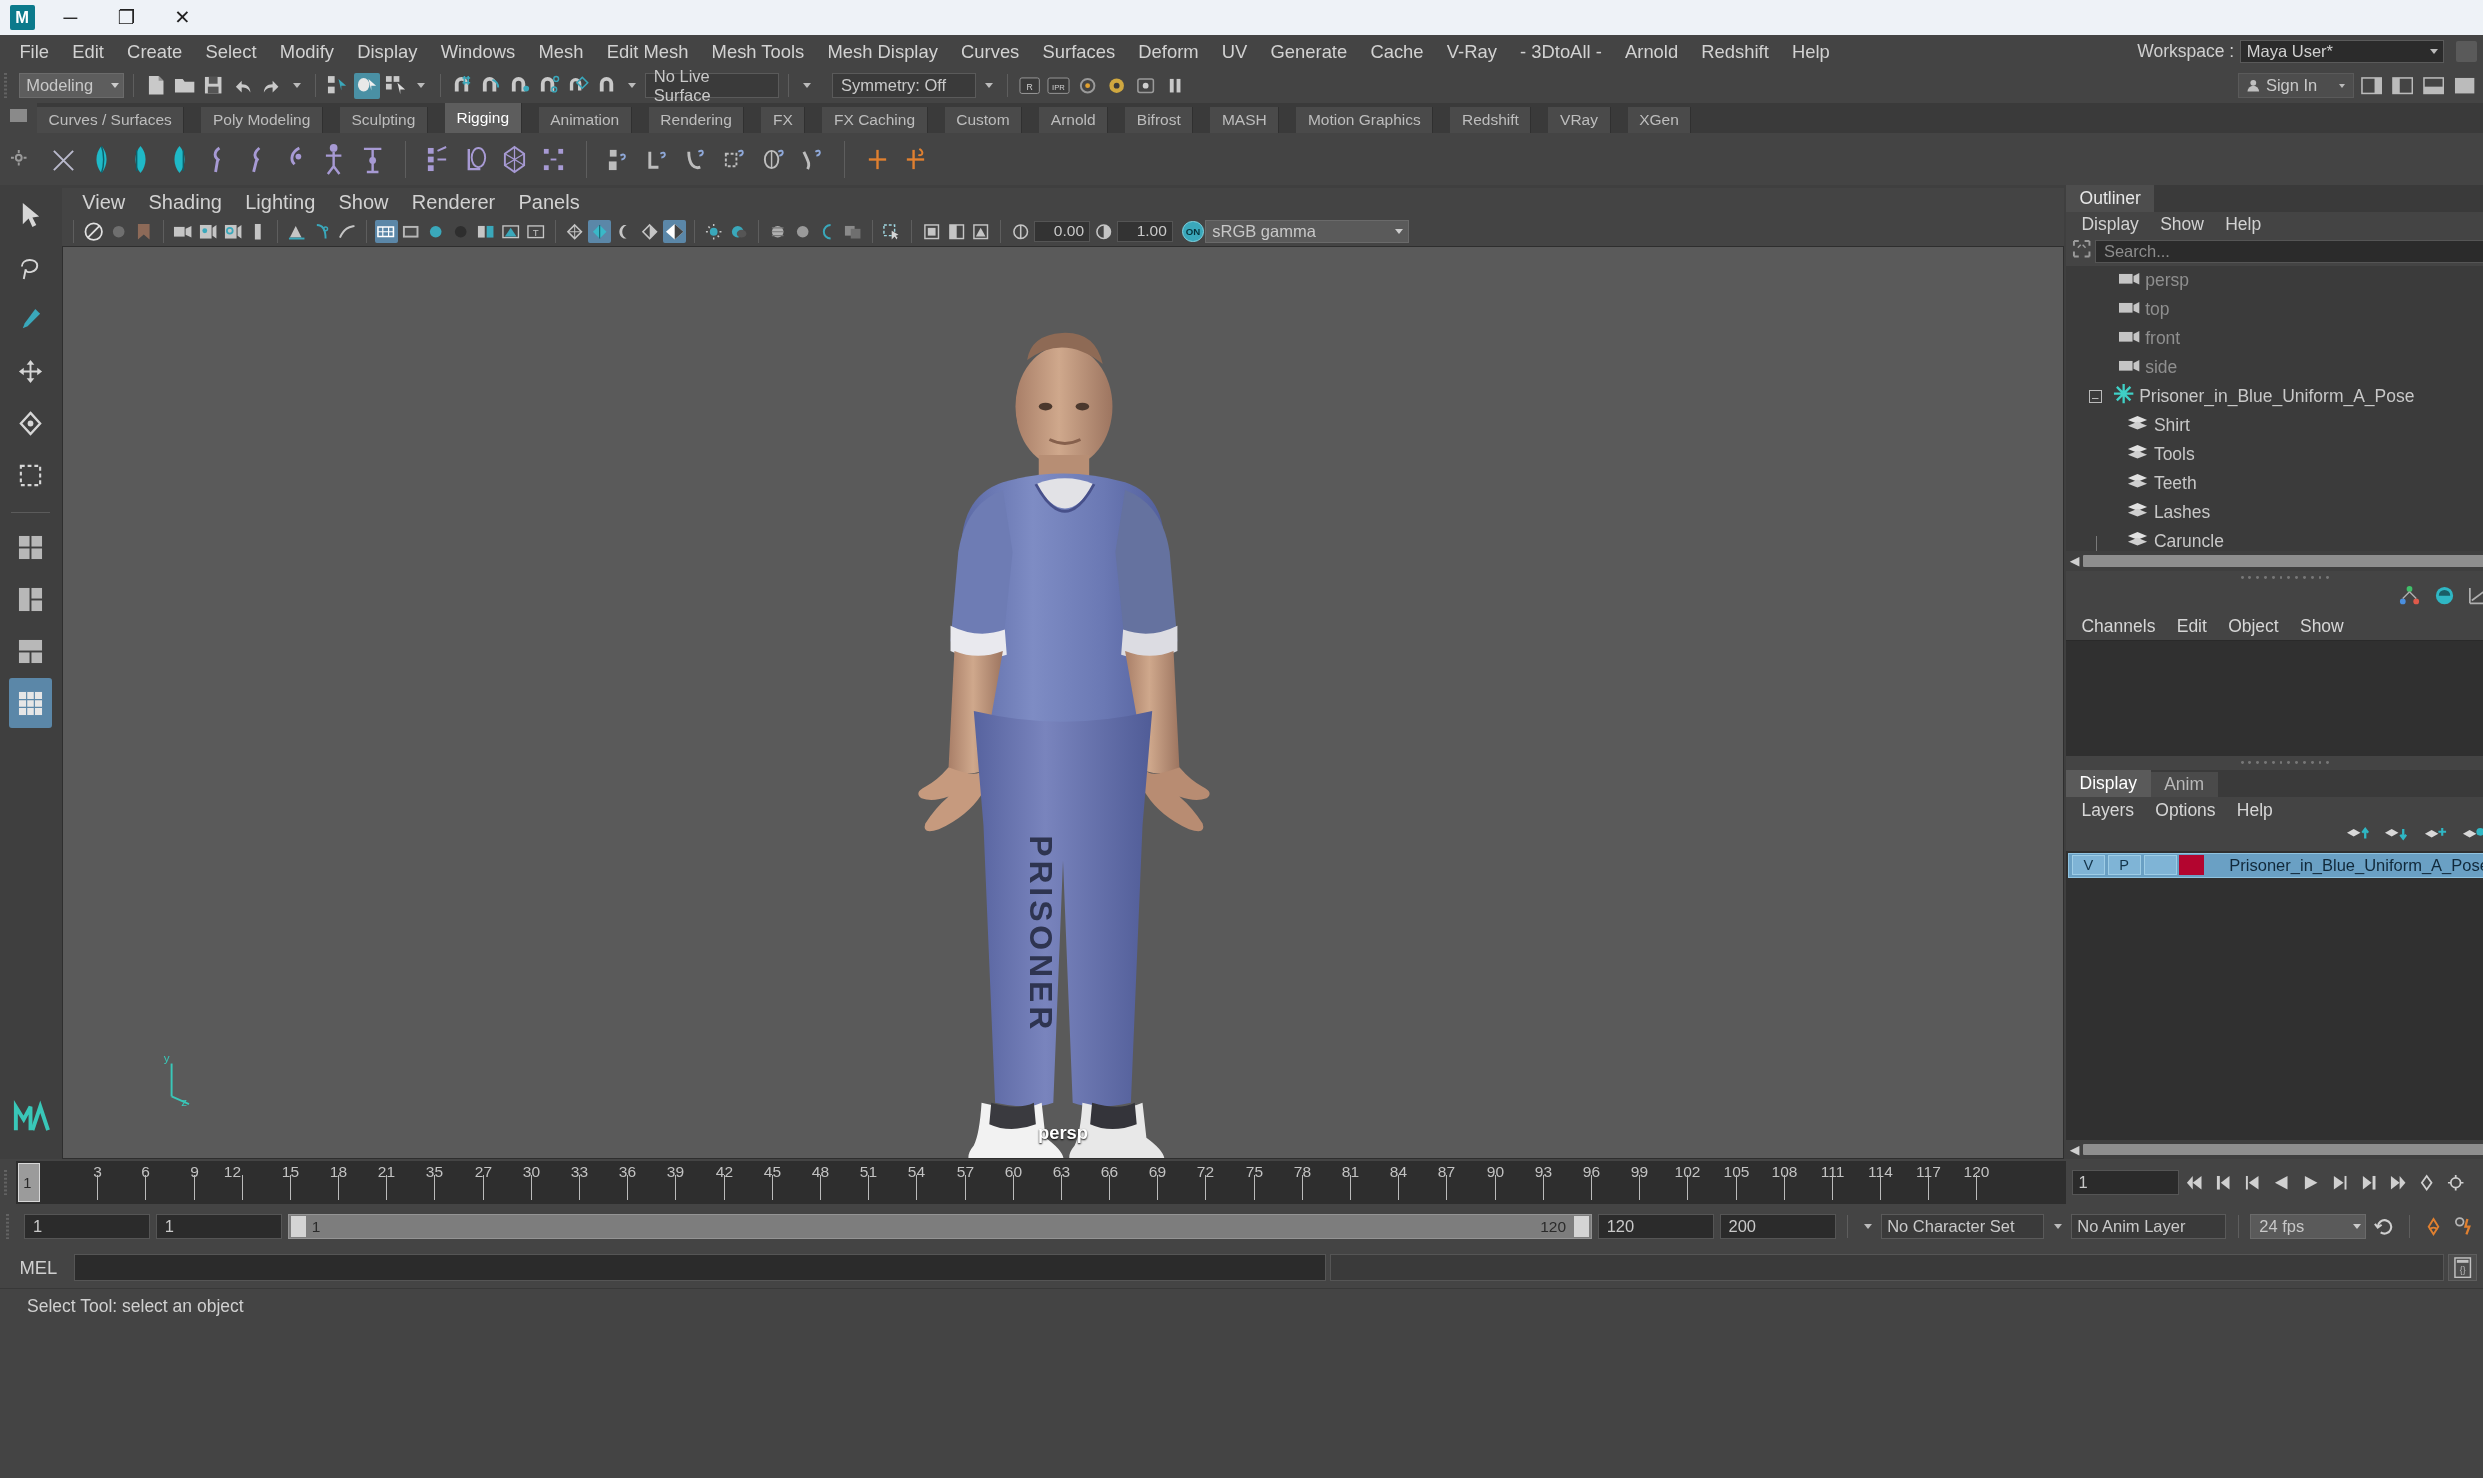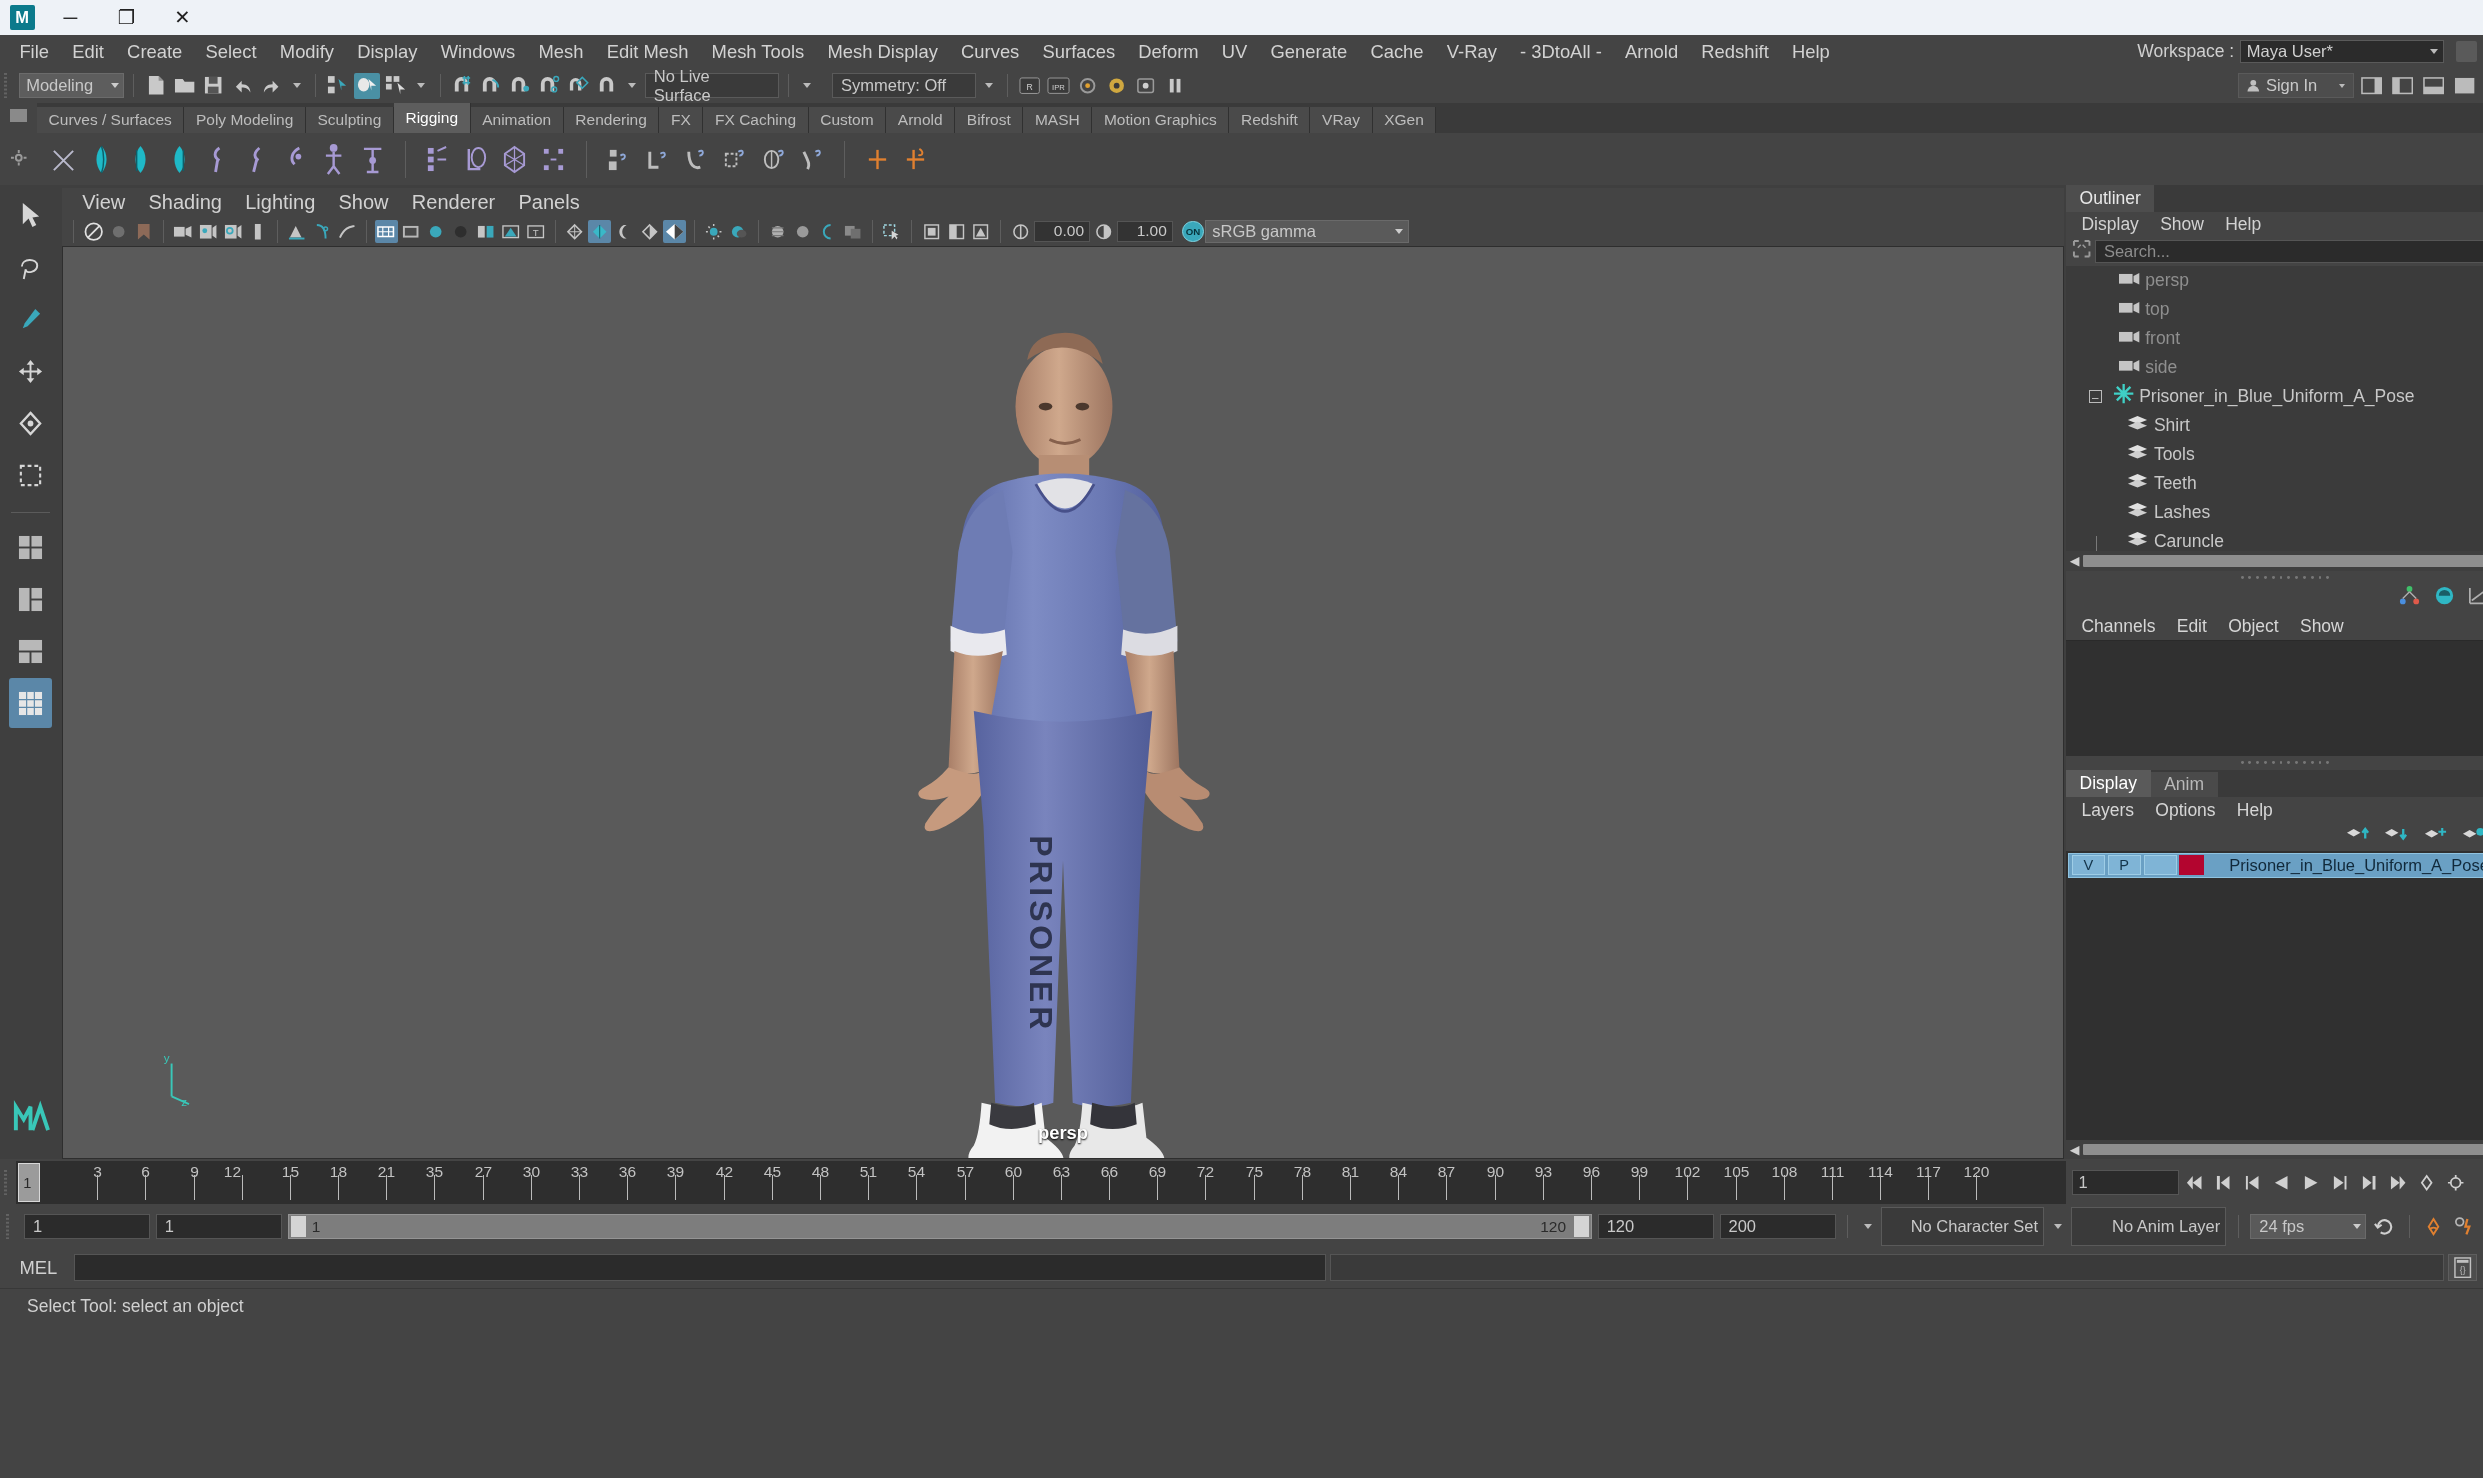--- a/index.html
+++ b/index.html
@@ -39,21 +39,21 @@
   .field{ height:25px;background:#3a3a3a;border:1px solid #5a5a5a;display:flex;align-items:center;padding:0 7.8px;font-size:16.5px;color:#c9c9c9;}
   .arwbtn{ width:19.4px;height:25px;display:flex;align-items:center;justify-content:center;}
   .arwbtn i{ border-left:4.9px solid transparent;border-right:4.9px solid transparent;border-top:5.8px solid #bbb;display:block;}
   .sl-right{ position:absolute; right:5.8px; display:flex; align-items:center; gap:4.9px;}
 
   
   .shelfbar{ background:#444; display:flex; }
   .shelf-left{ width:37px; display:flex; flex-direction:column; align-items:center; padding-top:5.8px; gap:27px;}
   .shelf-hamb{ width:17.5px;height:13.6px;background:#8a8a8a; }
   .shelf-main{ flex:1; }
-  .shelftabs{ height:30px;display:flex;align-items:flex-end;background:#3a3a3a;}
+  .shelftabs{ height:30px;display:flex;align-items:flex-end;background:#3a3a3a;gap:17px;}
   .stab{ height:26px;padding:0 11.6px;display:flex;align-items:center;font-size:15.5px;color:#bdbdbd;
          background:#4a4a4a;border-right:1px solid #303030;white-space:nowrap;}
   .stab.active{ background:#5d5d5d;color:#fff;height:30px; }
   .shelficons{ height:52px;display:flex;align-items:center;gap:9.7px;padding-left:11.6px;background:#444;}
   .shelficons .si{ width:29px;height:35px;display:flex;align-items:center;justify-content:center;}
   .vsep{ width:1px;height:37px;background:#5e5e5e;margin:0 7.8px;}
 
   
   .body{ display:flex; height:974px; }
   .toolbox{ width:60px;background:#3f3f3f;display:flex;flex-direction:column;align-items:center;padding-top:5.8px;}
@@ -134,21 +134,21 @@
   .ts-frame{ width:107px;height:25px;background:#2b2b2b;border:1px solid #555;display:flex;align-items:center;padding:0 5.8px;font-size:16.5px;}
   .pbtn{ width:25px;height:25px;display:flex;align-items:center;justify-content:center;}
 
   .rangeslider{ height:41px;background:#444;display:flex;align-items:center;gap:5.8px;padding:0 5.8px;}
   .rfield{ height:25px;background:#2b2b2b;border:1px solid #555;font-size:16.5px;color:#c9c9c9;display:flex;align-items:center;padding:0 7.8px;}
   .rbar{ flex:1;height:25px;background:#7d7d7d;border:1px solid #949494;position:relative;display:flex;align-items:center;}
   .rbar .handle{ width:15.5px;height:21.3px;background:#d4d4d4;position:absolute;top:1px;}
   .rbar .rlab{ position:absolute;font-size:15.5px;color:#2b2b2b;}
   .sm-arw{ width:15.5px;height:25px;display:flex;align-items:center;justify-content:center;}
   .sm-arw i{ border-left:4.9px solid transparent;border-right:4.9px solid transparent;border-top:5.8px solid #bbb;}
-  .sel-field{ height:39px;background:#3a3a3a;border:1px solid #5a5a5a;font-size:16.5px;color:#c9c9c9;display:flex;align-items:center;padding:0 5px;justify-content:flex-end;}
+  .sel-field{ height:25px;background:#3a3a3a;border:1px solid #5a5a5a;font-size:16.5px;color:#c9c9c9;display:flex;align-items:center;padding:0 5px;}
   .fps-field{ width:116px;height:25px;background:#5a5a5a;border:1px solid #6a6a6a;font-size:16.5px;display:flex;align-items:center;padding:0 7.8px;position:relative;}
   .fps-field .arw{position:absolute;right:4.9px;border-left:4.9px solid transparent;border-right:4.9px solid transparent;border-top:5.8px solid #ccc;}
 
   .melrow{ height:41px;background:#444;display:flex;align-items:center;gap:3.9px;padding:0 5.8px;}
   .mellabel{ width:64px;font-size:18.4px;color:#d0d0d0;padding-left:13.6px;}
   .melinput{ flex:1;height:27px;background:#2b2b2b;border:1px solid #555;}
   .melinput2{ flex:1;height:27px;background:#3a3a3a;border:1px solid #555;}
   .melbtn{ width:29px;height:27px;background:#4d4d4d;border:1px solid #5e5e5e;display:flex;align-items:center;justify-content:center;}
 
   .statusbar{ height:35px;background:#444;display:flex;align-items:center;padding-left:27px;font-size:17.5px;color:#d0d0d0;border-top:1px solid #383838;}

